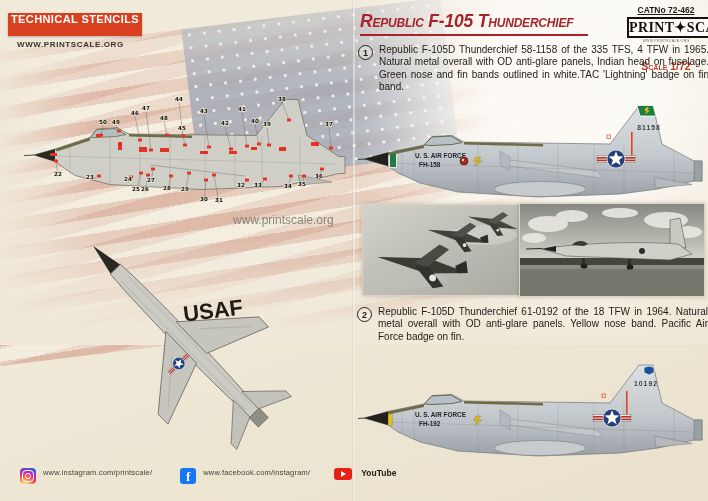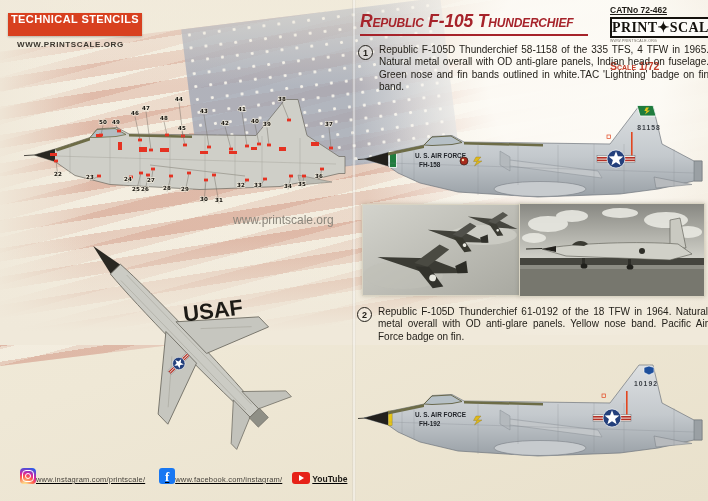--- a/index.html
+++ b/index.html
@@ -24,36 +24,36 @@
   
   .banner{position:absolute;left:8px;top:13px;width:134px;height:23px;background:#d8401f;z-index:5;
           display:flex;justify-content:center;box-shadow:0 1px 2px rgba(0,0,0,.25);}
   .banner span{color:#fff;font-weight:bold;font-size:11px;letter-spacing:.4px;}
   .site-top{position:absolute;left:17px;top:40px;z-index:5;font-weight:bold;font-size:8px;color:#3a362e;letter-spacing:.6px;}
   .stencil-svg{position:absolute;left:0;top:90px;z-index:5;}
   .co-num{font:bold 5.6px "DejaVu Sans",sans-serif;fill:#17140f;text-anchor:middle;
           paint-order:stroke;stroke:rgba(243,237,222,.85);stroke-width:1.4px;}
   .wm-url{position:absolute;left:233px;top:213px;z-index:5;font-size:12px;color:#8a857b;}
   .plan-svg{position:absolute;left:10px;top:205px;z-index:4;}
-  .footer{position:absolute;left:20px;top:468px;z-index:6;display:flex;align-items:flex-end;text-decoration:underline;}
+  .footer{position:absolute;left:20px;top:468px;z-index:6;display:flex;align-items:flex-start;gap:7px;}
   .footer .txt{font-size:7.5px;color:#45413a;letter-spacing:.2px;}
   .ig{position:relative;width:16px;height:16px;border-radius:4px;display:inline-block;
       background:radial-gradient(circle at 30% 110%,#fdf497 5%,#fd5949 45%,#d6249f 60%,#285aeb 90%);}
   .ig-frame{position:absolute;inset:2px;border:1.4px solid #fff;border-radius:4px;}
   .ig-lens{position:absolute;left:5px;top:5px;width:4px;height:4px;border:1.2px solid #fff;border-radius:50%;}
   .fb{width:16px;height:16px;border-radius:3px;background:#1877f2;display:inline-flex;align-items:flex-end;justify-content:center;overflow:hidden;}
   .fb::after{content:"f";color:#fff;font-weight:bold;font-size:13px;font-family:"Liberation Serif",serif;line-height:14px;}
   .yt{position:relative;width:18px;height:12px;background:#e62117;border-radius:3px;display:inline-block;}
   .yt-tri{position:absolute;left:7px;top:3px;width:0;height:0;border-left:5px solid #fff;border-top:3px solid transparent;border-bottom:3px solid transparent;}
   .yt-label{font-size:8.5px;font-weight:bold;color:#1c1a16;margin-left:2px;}
   
   .title{position:absolute;left:360px;top:11px;z-index:5;font-style:italic;font-weight:bold;
          font-variant:small-caps;font-size:17.5px;letter-spacing:-.2px;color:#a6232a;white-space:nowrap;}
   .title-rule{position:absolute;left:360px;top:34px;width:228px;height:2px;background:#a6232a;z-index:5;}
-  .pubbox{position:absolute;left:610px;top:5px;width:78px;z-index:5;}
+  .pubbox{position:absolute;left:627px;top:5px;width:78px;z-index:5;text-align:center;}
   .catno{font-size:8.5px;font-weight:bold;color:#1d1a15;text-decoration:underline;}
   .brand{margin:2px auto 0;border:2px solid #15120d;padding:0 0;display:inline-block;
          font-family:"Liberation Serif",serif;font-weight:bold;font-size:14px;letter-spacing:.4px;color:#15120d;background:rgba(255,255,255,.55);}
   .brand-sub{font-size:3.5px;color:#6a665e;letter-spacing:.3px;margin-top:1px;}
   .scale{font-variant:small-caps;font-weight:bold;font-size:10.5px;color:#c23b28;margin-top:17px;}
   .item{position:absolute;z-index:5;}
   .num-badge{position:absolute;left:0;top:1px;width:13px;height:13px;border:1.4px solid #23201a;border-radius:50%;
              display:flex;align-items:center;justify-content:center;font-size:9px;font-weight:bold;color:#23201a;background:rgba(250,247,240,.4);}
   .item p{margin:0 0 0 21px;width:330px;font-size:10px;line-height:1.23;color:#24211b;text-align:justify;}
   .profile{position:absolute;z-index:5;}

